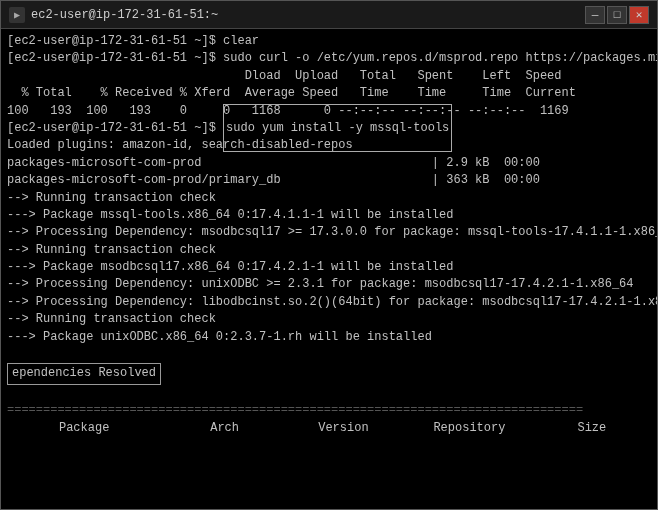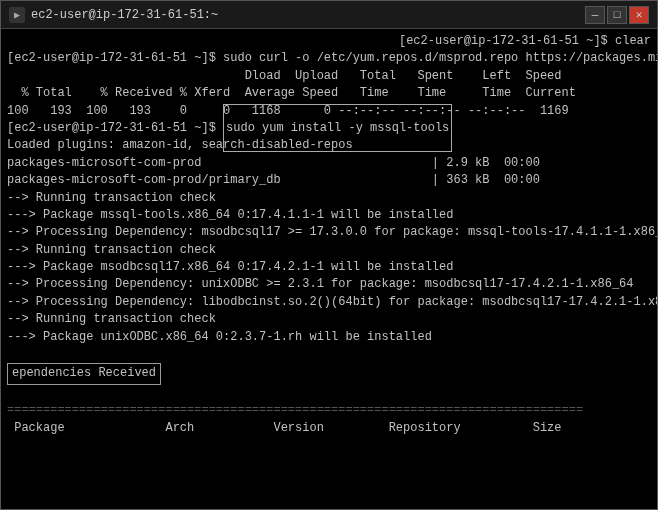--- a/index.html
+++ b/index.html
@@ -92,21 +92,20 @@
       color: #c0c0c0;
     }
 
     .line {
       white-space: pre;
       display: block;
     }
 
     .prompt {
       color: #c0c0c0;
-      text-align: right;
     }
 
     .header-row {
       color: #c0c0c0;
     }
 
     .dependencies-box {
       border: 1px solid #999;
       display: inline-block;
       padding: 1px 4px;
@@ -114,20 +113,21 @@
     }
 
     .separator-line {
       color: #555;
       white-space: pre;
     }
 
     .table-header {
       color: #c0c0c0;
       white-space: pre;
+      text-align: center;
     }
 
     .highlight-cmd {
       border: 1.5px solid #aaa;
       padding: 16px 2px;
     }
   </style>
 </head>
 <body>
 
@@ -162,18 +162,18 @@
     <span class="line">---&gt; Package mssql-tools.x86_64 0:17.4.1.1-1 will be installed</span>
     <span class="line">--&gt; Processing Dependency: msodbcsql17 &gt;= 17.3.0.0 for package: mssql-tools-17.4.1.1-1.x86_64</span>
     <span class="line">--&gt; Running transaction check</span>
     <span class="line">---&gt; Package msodbcsql17.x86_64 0:17.4.2.1-1 will be installed</span>
     <span class="line">--&gt; Processing Dependency: unixODBC &gt;= 2.3.1 for package: msodbcsql17-17.4.2.1-1.x86_64</span>
     <span class="line">--&gt; Processing Dependency: libodbcinst.so.2()(64bit) for package: msodbcsql17-17.4.2.1-1.x86_64</span>
     <span class="line">--&gt; Running transaction check</span>
     <span class="line">---&gt; Package unixODBC.x86_64 0:2.3.7-1.rh will be installed</span>
     <span class="line">&nbsp;</span>
 
-    <span class="line"><span class="dependencies-box">ependencies Received</span></span>
+    <span class="line"><span class="dependencies-box">ependencies Resolved</span></span>
     <span class="line">&nbsp;</span>
     <span class="separator-line line">================================================================================</span>
     <span class="line table-header"> Package              Arch           Version         Repository          Size</span>
   </div>
 </div>
 
 </body></html>

